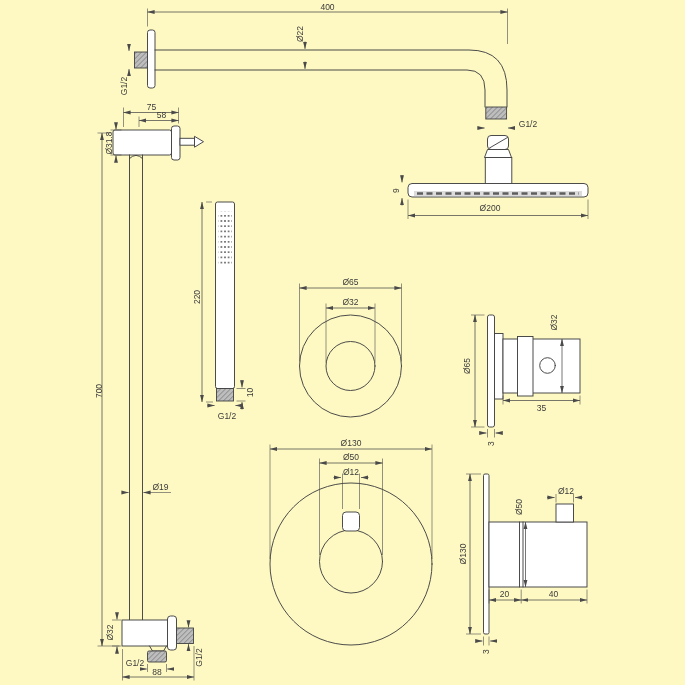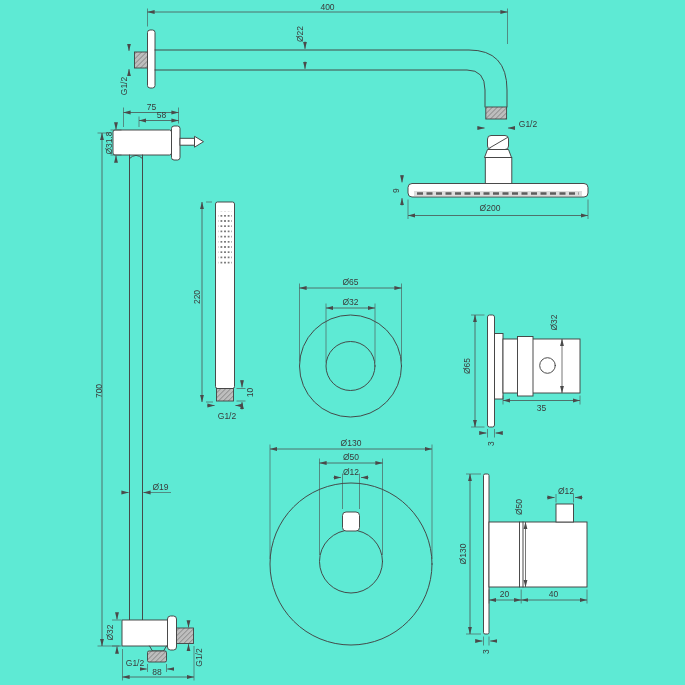--- a/index.html
+++ b/index.html
@@ -1,16 +1,16 @@
 <!DOCTYPE html>
 <html><head>
 <meta charset="utf-8">
 <style>
   html,body{margin:0;padding:0;background:#ffffff;}
-  .stage{width:685px;height:685px;position:relative;background:#5eead4;overflow:hidden;}
+  .stage{width:685px;height:685px;position:relative;background:#fef9c3;overflow:hidden;}
   svg text{font-family:"Liberation Sans",sans-serif;font-size:8.5px;fill:#3a3a3a;}
   .ln{stroke:#424242;stroke-width:0.95;fill:none;stroke-linecap:round;}
   .fw{fill:#ffffff;stroke:#424242;stroke-width:0.95;}
   .ht{fill:url(#hatch);stroke:#424242;stroke-width:0.9;}
   .dim{stroke:#4a4a4a;stroke-width:0.75;fill:none;}
   .ext{stroke:#4a4a4a;stroke-width:0.6;fill:none;}
 </style>
 </head>
 <body>
 

